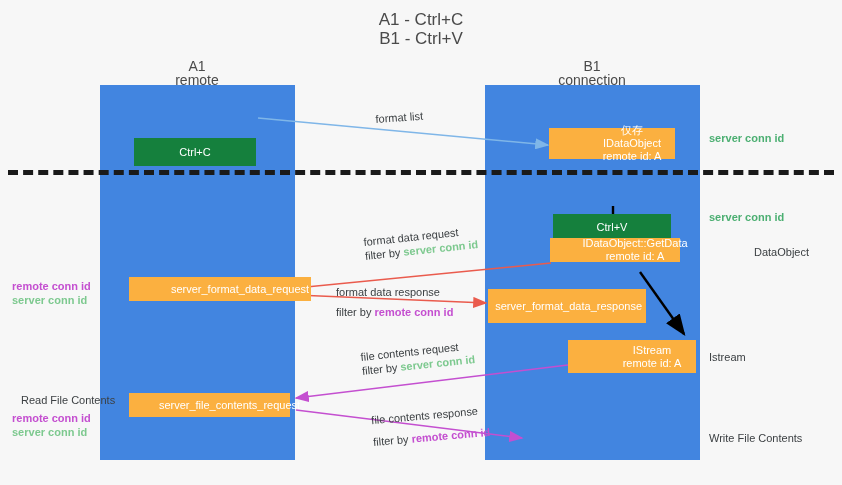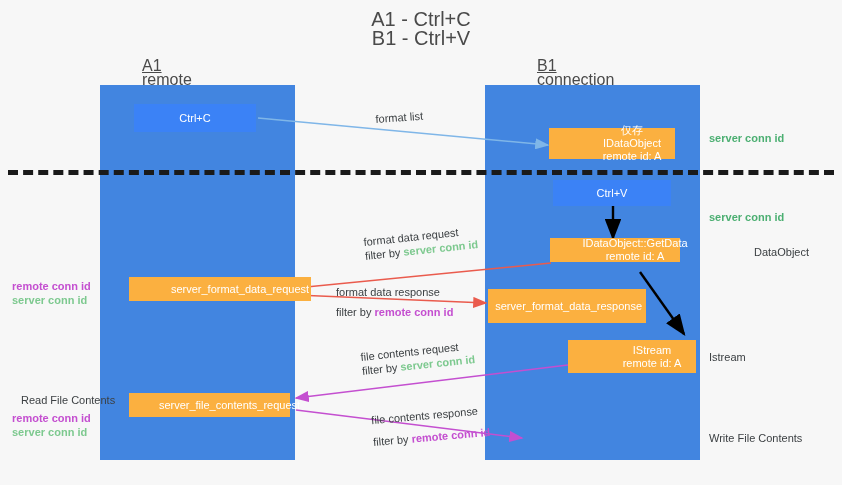--- a/index.html
+++ b/index.html
@@ -9,42 +9,42 @@
     font-family:"Liberation Sans", sans-serif;
     color:#3c4043;
     position:relative;
     overflow:hidden;
   }
   .canvas{position:absolute;inset:0;}
 
   
   .title{
     position:absolute;left:0;right:0;top:10px;
-    text-align:center;font-size:20px;line-height:19px;color:#4a4a4a;
+    text-align:center;font-size:17px;line-height:19px;color:#4a4a4a;
   }
 
   
   .lane-head{
-    position:absolute;text-align:left;font-size:16px;
-    line-height:14px;color:#4a4a4a;text-decoration:underline;
+    position:absolute;text-align:center;font-size:14px;
+    line-height:14px;color:#4a4a4a;
   }
 
   
   .lane{position:absolute;background:#4285e0;}
   #lane-a{left:100px;top:85px;width:195px;height:375px;}
   #lane-b{left:485px;top:85px;width:215px;height:375px;}
 
   
   .box{
     position:absolute;box-sizing:border-box;
     display:flex;flex-direction:column;align-items:center;justify-content:center;
     color:#ffffff;font-size:11px;line-height:13px;text-align:center;
     padding:2px 4px;
   }
-  .box.green{background:#3b82f6;}
+  .box.green{background:#15803d;margin-top:34px;}
   .box.orange{background:#fbb040;padding-left:44px;}
 
   
   .dashed{
     position:absolute;left:8px;right:8px;top:170px;height:0;
     border-top:5px dashed #1a1a1a;
   }
 
   
   .lbl{position:absolute;font-size:11px;line-height:14px;color:#3c4043;white-space:nowrap;}

